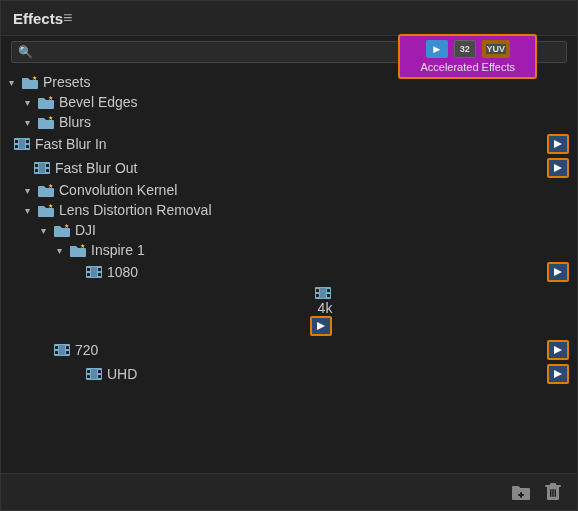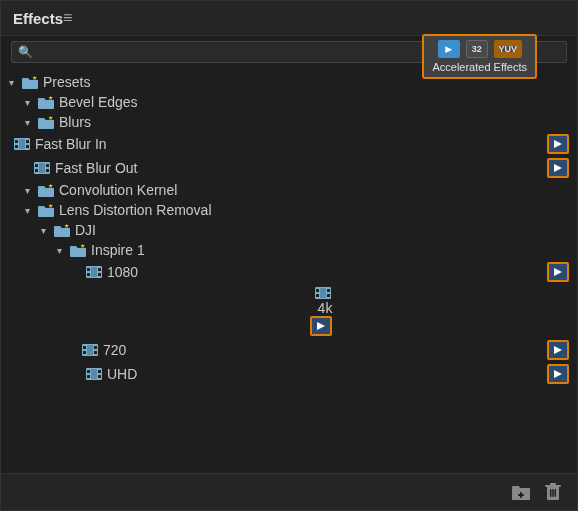--- a/index.html
+++ b/index.html
@@ -73,24 +73,24 @@
       outline: none;
       color: #ccc;
       font-size: 12px;
       width: 100%;
     }
 
     .accelerated-effects-box {
       position: absolute;
       right: 40px;
       top: -2px;
-      background: #404040;
+      background: #a21caf;
       border: 2px solid #e07c00;
       border-radius: 3px;
-      padding: 4px 8px;
+      padding: 4px 20px;
       z-index: 10;
     }
 
     .accel-icons {
       display: flex;
       align-items: center;
       gap: 6px;
       margin-bottom: 3px;
       justify-content: center;
     }
@@ -124,21 +124,21 @@
       justify-content: center;
       font-size: 9px;
       font-weight: bold;
       color: #ddd;
     }
 
     .accel-icon-yuv {
       width: 28px;
       height: 18px;
       background: #4a4a4a;
-      border: 6px solid #a16207;
+      border: 4px solid #a16207;
       border-radius: 2px;
       display: flex;
       align-items: center;
       justify-content: center;
       font-size: 9px;
       font-weight: bold;
       color: #ddd;
     }
 
     .accel-label {
@@ -387,21 +387,21 @@
         <rect x="6" y="2" width="6" height="10" rx="0.5" fill="#5a8aaa"></rect>
       </svg>
           </span>
           <span class="item-label">4k</span>
           <div style="width: 22px; height: 20px; background: rgb(42, 74, 112); border: 2px solid rgb(224, 124, 0); border-radius: 2px; display: flex; align-items: center; justify-content: center; margin-right: 8px; flex-shrink: 0;">
             <svg width="12" height="10" viewBox="0 0 12 10">
               <polygon points="2,1 10,5 2,9" fill="white"></polygon>
             </svg>
           </div>
         </div>
-        <div class="tree-item" style="padding-left: 28px; margin-left: 40px;">
+        <div class="tree-item" style="padding-left: 40px;">
           <span class="chevron"></span>
           <span class="item-icon">
       <svg width="18" height="14" viewBox="0 0 18 14" fill="none">
         <rect x="1" y="1" width="16" height="12" rx="1" fill="#7aaccc"></rect>
         <rect x="2" y="3" width="3" height="3" rx="0.5" fill="#1e1e1e"></rect>
         <rect x="2" y="8" width="3" height="3" rx="0.5" fill="#1e1e1e"></rect>
         <rect x="13" y="3" width="3" height="3" rx="0.5" fill="#1e1e1e"></rect>
         <rect x="13" y="8" width="3" height="3" rx="0.5" fill="#1e1e1e"></rect>
         <rect x="6" y="2" width="6" height="10" rx="0.5" fill="#5a8aaa"></rect>
       </svg>

